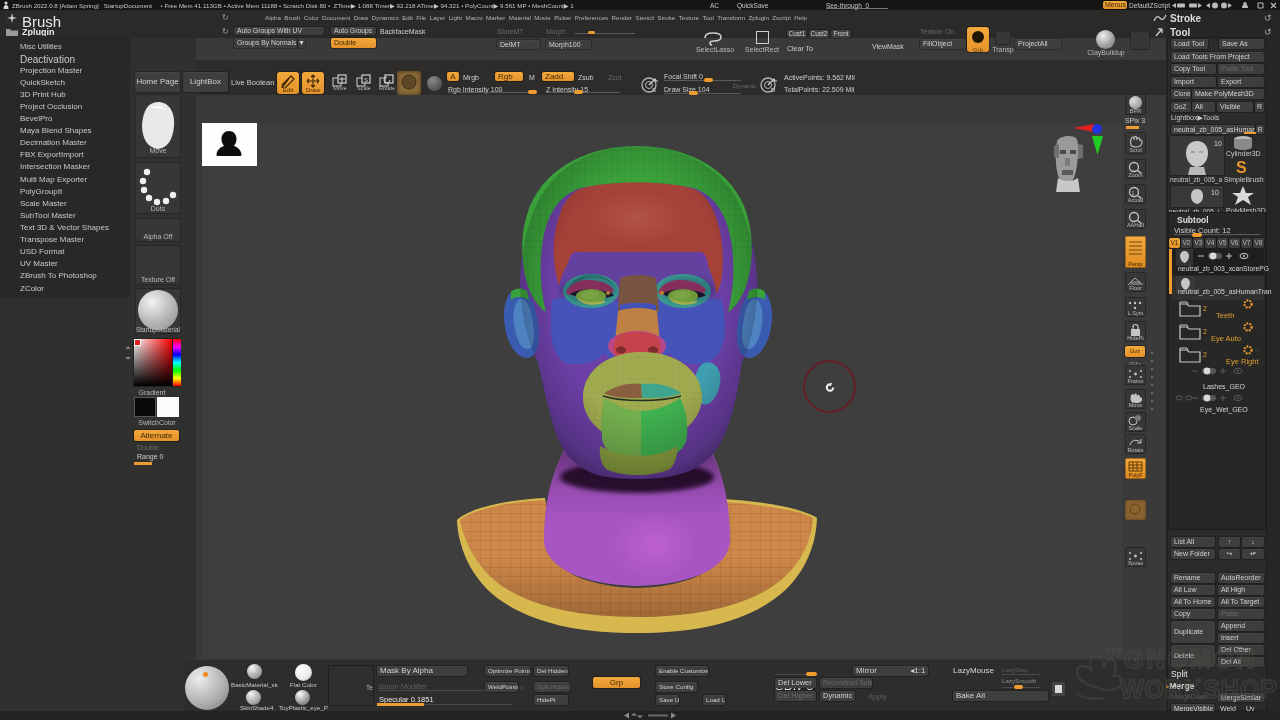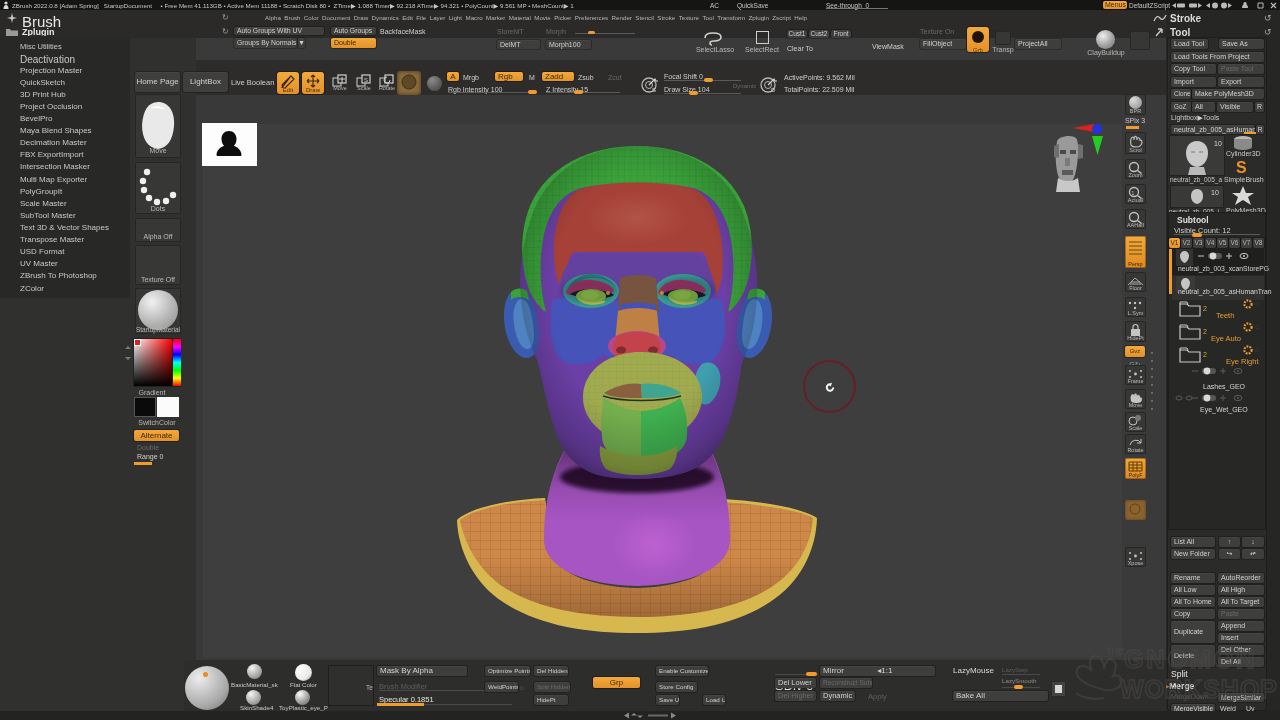--- a/index.html
+++ b/index.html
@@ -715,21 +715,21 @@
 <div class="b" style="left:534px;top:682px;width:36px;height:10px;font-size:6.2px;line-height:10px;"><span class="g">Split Hidden</span></div>
 <div class="b" style="left:534px;top:695px;width:34px;height:10px;font-size:6.2px;line-height:10px;">HidePt</div>
 <div class="b o bc" style="left:593px;top:677px;width:47px;height:11px;font-size:8px;line-height:11px">Grp</div>
 <div class="b" style="left:656px;top:666px;width:52px;height:10px;font-size:6.2px;line-height:10px;">Enable Customize</div>
 <div class="b" style="left:656px;top:682px;width:41px;height:10px;font-size:6.2px;line-height:10px;">Store Config</div>
 <div class="b" style="left:656px;top:695px;width:23px;height:10px;font-size:6.2px;line-height:10px;">Save Ui</div>
 <div class="b" style="left:703px;top:695px;width:22px;height:10px;font-size:6.2px;line-height:10px;">Load Ui</div>
 <div class="a" style="left:775px;top:678px;color:#e8e8e6;font-size:13px;white-space:nowrap;">SDiv 6</div>
 <div class="a" style="left:775px;top:674px;width:43px;height:1px;background:#4a4a48"></div>
 <div class="a" style="left:806px;top:672px;width:11px;height:4px;background:#ef9b2d;border-radius:2px"></div>
-<div class="b" style="left:820px;top:666px;width:115px;height:10px;font-size:8px;line-height:10px;">Mirror &nbsp;&nbsp;&nbsp;&nbsp;&nbsp;&nbsp;&nbsp;&nbsp;&nbsp;&nbsp;&nbsp;&nbsp;&nbsp; ◂1:1</div>
+<div class="b" style="left:853px;top:666px;width:75px;height:10px;font-size:8px;line-height:10px;">Mirror &nbsp;&nbsp;&nbsp;&nbsp;&nbsp;&nbsp;&nbsp;&nbsp;&nbsp;&nbsp;&nbsp;&nbsp;&nbsp; ◂1:1</div>
 <div class="b" style="left:775px;top:678px;width:41px;height:10px;font-size:7.5px;line-height:10px;">Del Lower</div>
 <div class="b" style="left:820px;top:678px;width:52px;height:10px;font-size:6.5px;line-height:10px;"><span class="g">Reconstruct Subdiv</span></div>
 <div class="b" style="left:775px;top:691px;width:41px;height:10px;font-size:7.5px;line-height:10px;"><span class="g">Del Higher</span></div>
 <div class="b" style="left:820px;top:691px;width:35px;height:10px;font-size:7.5px;line-height:10px;">Dynamic</div>
 <div class="a" style="left:868px;top:692px;color:#5f5f5d;font-size:7.5px;white-space:nowrap;">Apply</div>
 <div class="a" style="left:953px;top:666px;color:#d9d9d7;font-size:8px;white-space:nowrap;">LazyMouse</div>
 <div class="a" style="left:1002px;top:666px;color:#5f5f5d;font-size:6.2px;white-space:nowrap;">LazyStep</div>
 <div class="a" style="left:1002px;top:674px;width:38px;height:1px;background:#4a4a48"></div>
 <div class="a" style="left:1002px;top:677px;color:#8f8f8d;font-size:6.2px;white-space:nowrap;">LazySmooth</div>
 <div class="a" style="left:1002px;top:687px;width:38px;height:1px;background:#4a4a48"></div>

